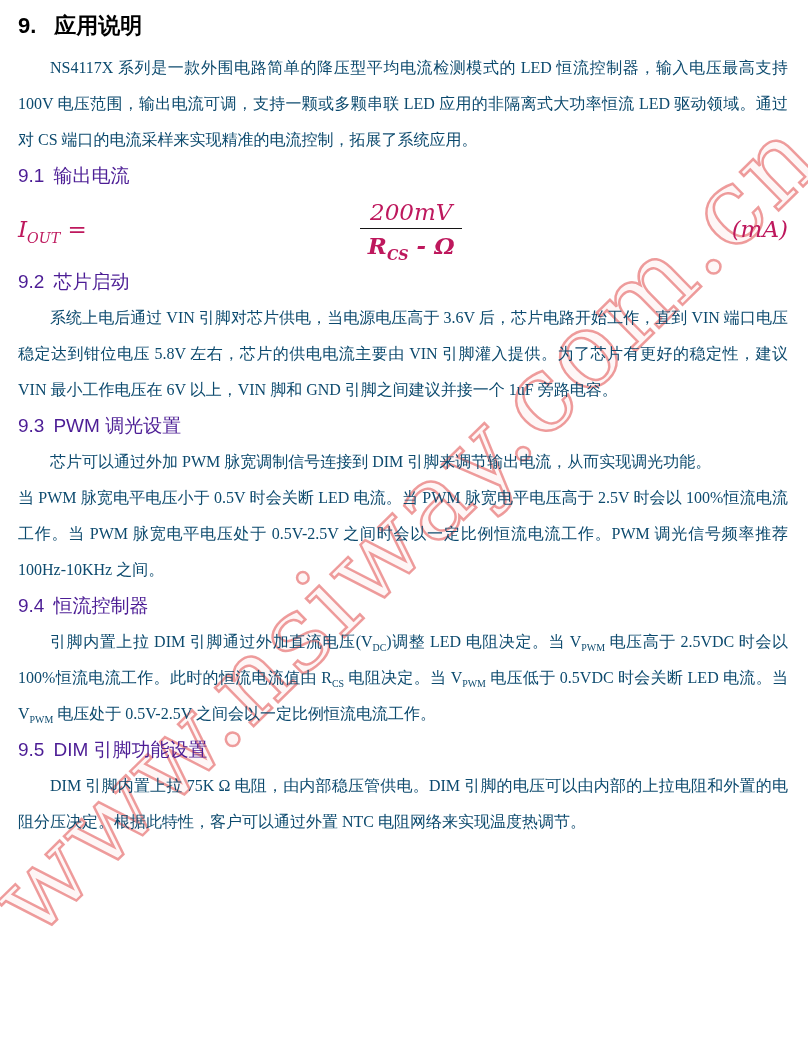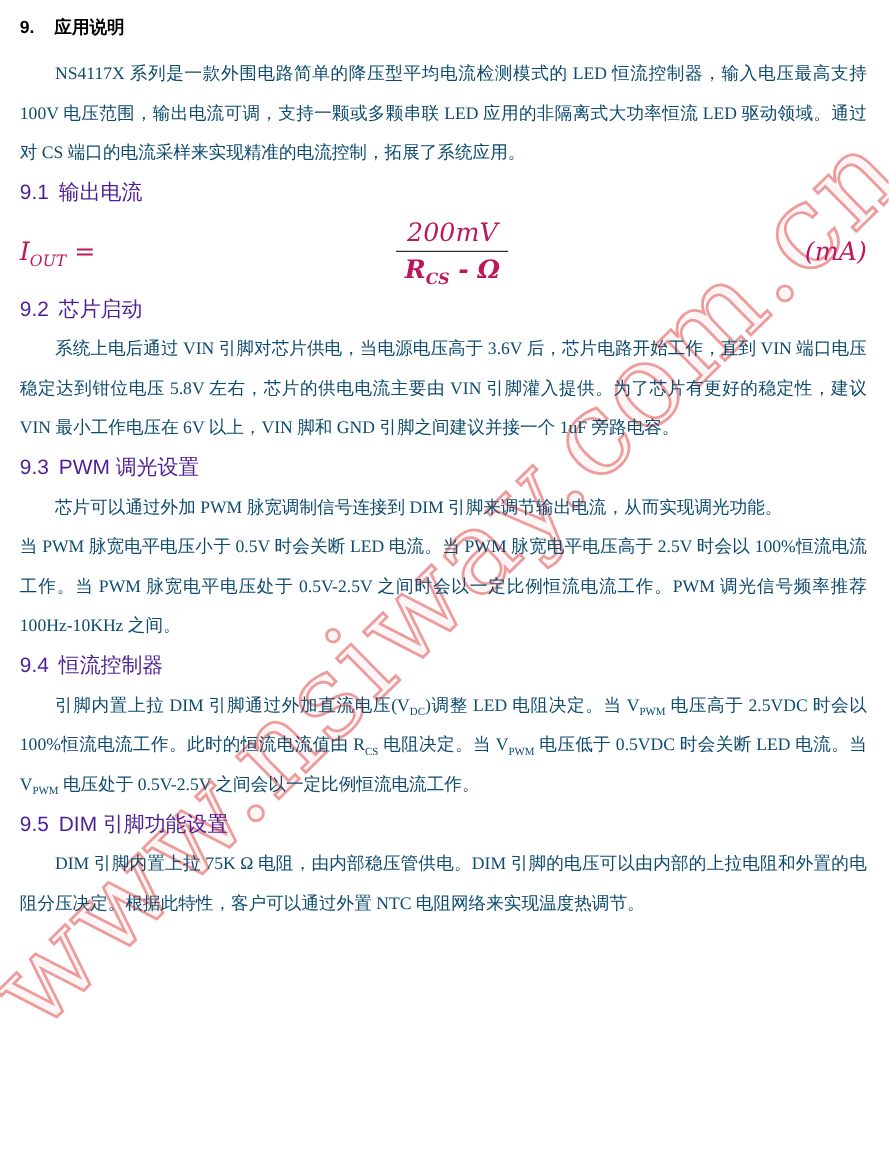--- a/index.html
+++ b/index.html
@@ -29,21 +29,21 @@
     pointer-events: none;
     user-select: none;
   }
   .content {
     position: relative;
     z-index: 1;
     padding: 10px 20px 0 18px;
   }
   h1 {
     margin: 0 0 8px 0;
-    font-size: 16px;
+    font-size: 22px;
     line-height: 32px;
     font-weight: bold;
     color: #000000;
   }
   .h1-num { margin-right: 18px; }
   h2 {
     margin: 0;
     font-size: 19px;
     line-height: 36px;
     font-weight: normal;

